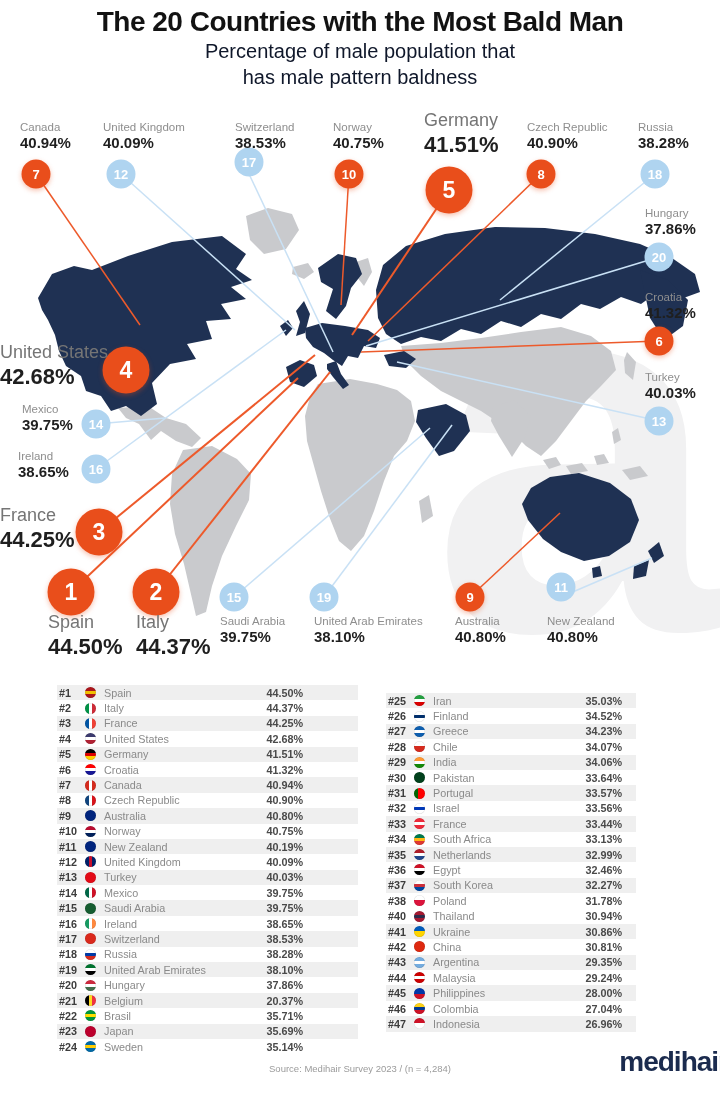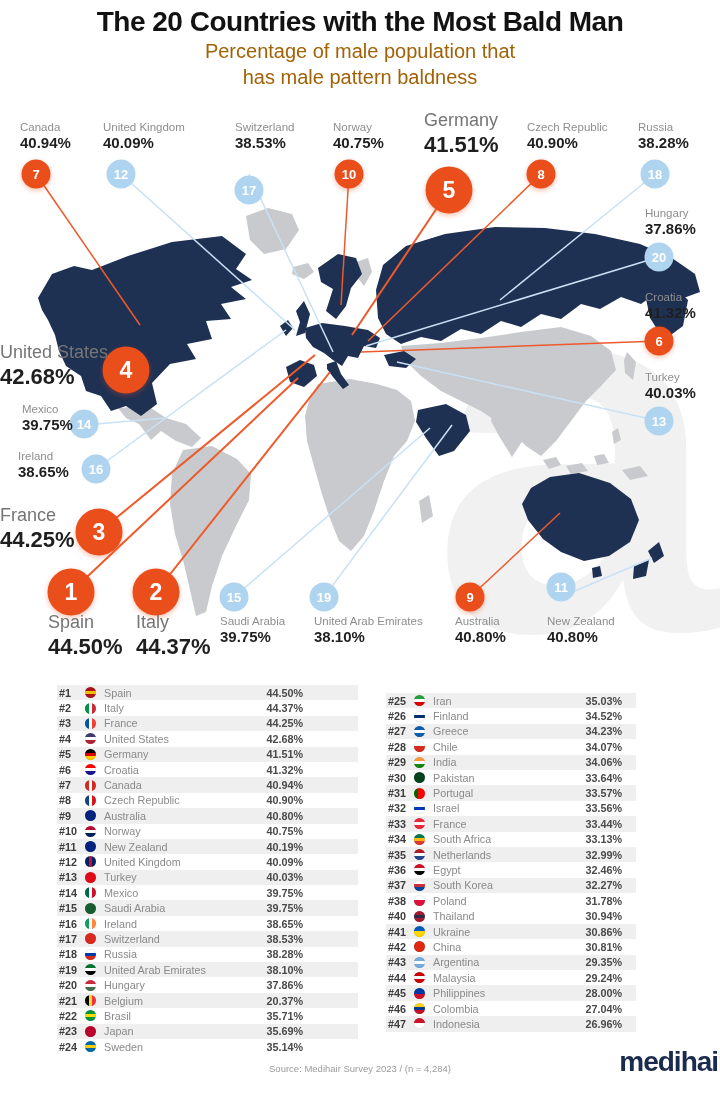--- a/index.html
+++ b/index.html
@@ -3,21 +3,21 @@
 <meta charset="utf-8">
 <style>
   :root{
     --orange:#E94E1B; --blue:#AFD4F0; --line-orange:#ED5A2B; --line-blue:#C9E1F5;
     --navy:#1F3153; --land:#C9CACD; --stripe:#EFEFEF; --brand:#1B2B4E;
   }
   *{margin:0;padding:0;box-sizing:border-box;}
   body{background:#fff;font-family:"Liberation Sans",sans-serif;}
   .page{position:relative;width:720px;height:1097px;background:#fff;overflow:hidden;margin:0 auto;}
   .title{position:absolute;top:6px;left:0;right:0;text-align:center;font-size:28px;font-weight:bold;color:#121212;letter-spacing:-0.5px;}
-  .subtitle{position:absolute;top:38px;left:0;right:0;text-align:center;font-size:20px;color:#a16207;line-height:1.3;}
+  .subtitle{position:absolute;top:38px;left:0;right:0;text-align:center;font-size:20px;color:#0f172a;line-height:1.3;}
   .watermark{position:absolute;left:432px;top:190px;font-size:520px;line-height:1;font-weight:bold;color:#F1F1F2;z-index:0;user-select:none;}
   .map-svg{position:absolute;left:0;top:170px;z-index:1;}
   .lines-svg{position:absolute;left:0;top:0;z-index:2;pointer-events:none;}
   .map-area{position:absolute;inset:0;z-index:3;}
   .bubble{position:absolute;transform:translate(-50%,-50%);border-radius:50%;color:#fff;font-weight:bold;
           display:flex;align-items:center;justify-content:center;z-index:3;}
   .bubble.orange{background:var(--orange);box-shadow:0 2px 5px rgba(233,78,27,.35);}
   .bubble.blue{background:var(--blue);}
   .bubble.lg{width:47px;height:47px;font-size:23px;}
   .bubble.sm{width:29px;height:29px;font-size:13px;}
@@ -171,36 +171,36 @@
       <div class="bubble blue sm" style="left: 121px; top: 174px;">12</div>
       <div class="callout-label sm" style="left: 103px; top: 120px;">
         <span class="name">United Kingdom</span>
         <span class="val">40.09%</span>
       </div>
       <div class="bubble blue sm" style="left: 659px; top: 421px;">13</div>
       <div class="callout-label sm" style="left: 645px; top: 370px;">
         <span class="name">Turkey</span>
         <span class="val">40.03%</span>
       </div>
-      <div class="bubble blue sm" style="left: 84px; top: 424px;">14</div>
+      <div class="bubble blue sm" style="left: 96px; top: 424px;">14</div>
       <div class="callout-label sm" style="left: 22px; top: 402px;">
         <span class="name">Mexico</span>
         <span class="val">39.75%</span>
       </div>
       <div class="bubble blue sm" style="left: 234px; top: 597px;">15</div>
       <div class="callout-label sm" style="left: 220px; top: 614px;">
         <span class="name">Saudi Arabia</span>
         <span class="val">39.75%</span>
       </div>
       <div class="bubble blue sm" style="left: 96px; top: 469px;">16</div>
       <div class="callout-label sm" style="left: 18px; top: 449px;">
         <span class="name">Ireland</span>
         <span class="val">38.65%</span>
       </div>
-      <div class="bubble blue sm" style="left: 249px; top: 190px;">17</div>
+      <div class="bubble blue sm" style="left: 249px; top: 162px;">17</div>
       <div class="callout-label sm" style="left: 235px; top: 120px;">
         <span class="name">Switzerland</span>
         <span class="val">38.53%</span>
       </div>
       <div class="bubble blue sm" style="left: 655px; top: 174px;">18</div>
       <div class="callout-label sm" style="left: 638px; top: 120px;">
         <span class="name">Russia</span>
         <span class="val">38.28%</span>
       </div>
       <div class="bubble blue sm" style="left: 324px; top: 597px; text-align: right;">19</div>

